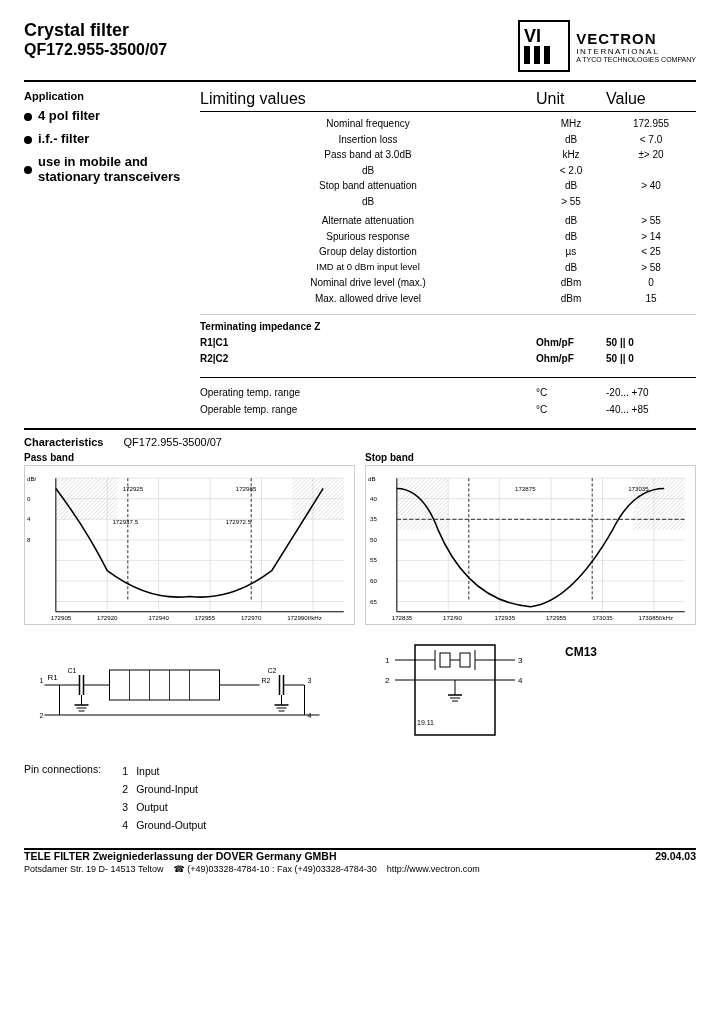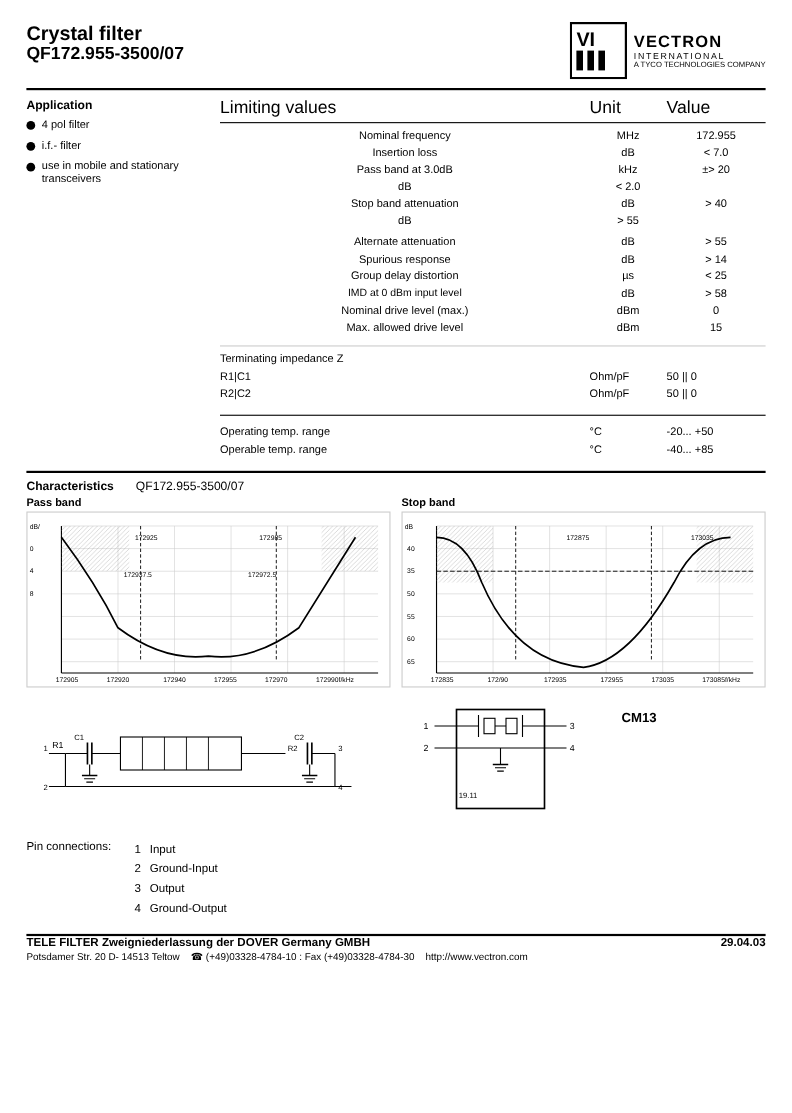--- a/index.html
+++ b/index.html
@@ -53,24 +53,25 @@
       width: 160px;
       flex-shrink: 0;
     }
     .application-section h3 {
       font-weight: bold;
       font-size: 11px;
       margin-bottom: 6px;
     }
     .app-item {
       display: flex;
-      align-items: flex-start;
+      align-items: center;
       gap: 6px;
       margin-bottom: 8px;
-      font-size: 10px;
+      font-size: 13px;
+      font-weight: bold;
     }
     .bullet {
       width: 8px;
       height: 8px;
       background: #000;
       border-radius: 50%;
       flex-shrink: 0;
       margin-top: 2px;
     }
 
@@ -109,20 +110,21 @@
     .impedance-section {
       margin-top: 6px;
       padding-top: 4px;
       border-top: 1px solid #ccc;
     }
     .impedance-row {
       display: grid;
       grid-template-columns: 1fr 70px 90px;
       font-size: 10px;
       line-height: 1.6;
+      font-weight: bold;
     }
 
     
     .temp-section {
       margin-top: 10px;
       padding-top: 6px;
       border-top: 1px solid #000;
     }
     .temp-row {
       display: grid;
@@ -353,21 +355,21 @@
         <span>R2|C2</span>
         <span>Ohm/pF</span>
         <span>50 || 0</span>
       </div>
     </div>
 
     <div class="temp-section">
       <div class="temp-row">
         <span>Operating temp. range</span>
         <span>°C</span>
-        <span>-20... +50</span>
+        <span>-20... +70</span>
       </div>
       <div class="temp-row">
         <span>Operable temp. range</span>
         <span>°C</span>
         <span>-40... +85</span>
       </div>
     </div>
   </div>
 
 </div>
@@ -618,19 +620,19 @@
   </div>
 
 </div>
 
 <div class="footer">
   <div class="footer-line1">
     <span>TELE FILTER Zweigniederlassung der DOVER Germany GMBH</span>
     <span>29.04.03</span>
   </div>
   <div class="footer-line2">
-    <span>Potsdamer Str. 20  D- 14513 Teltow</span>
+    <span>Potsdamer Str. 19  D- 14513 Teltow</span>
     &nbsp;&nbsp;
     <span>☎ (+49)03328-4784-10 : Fax (+49)03328-4784-30</span>
     &nbsp;&nbsp;
     <span>http://www.vectron.com</span>
   </div>
 </div>
 
 </body></html>

